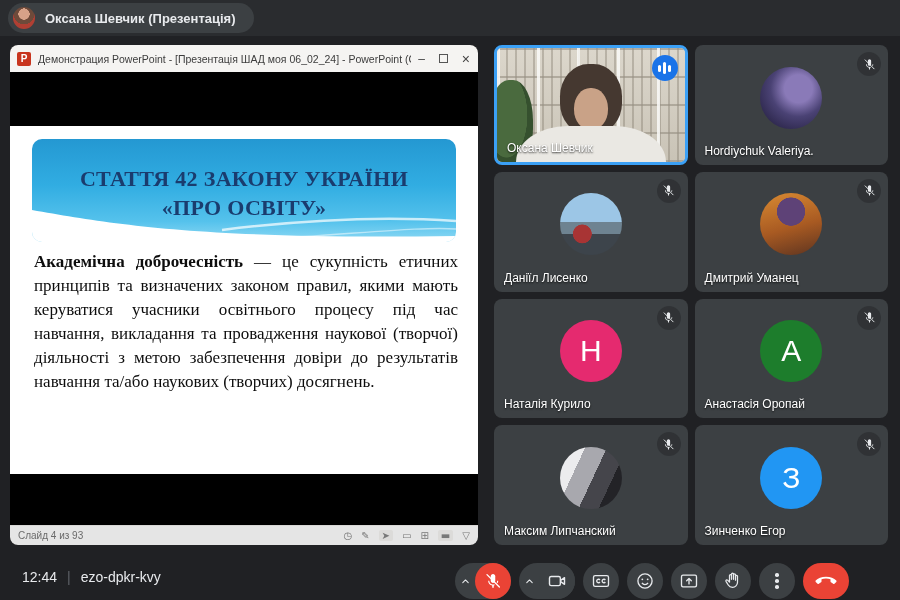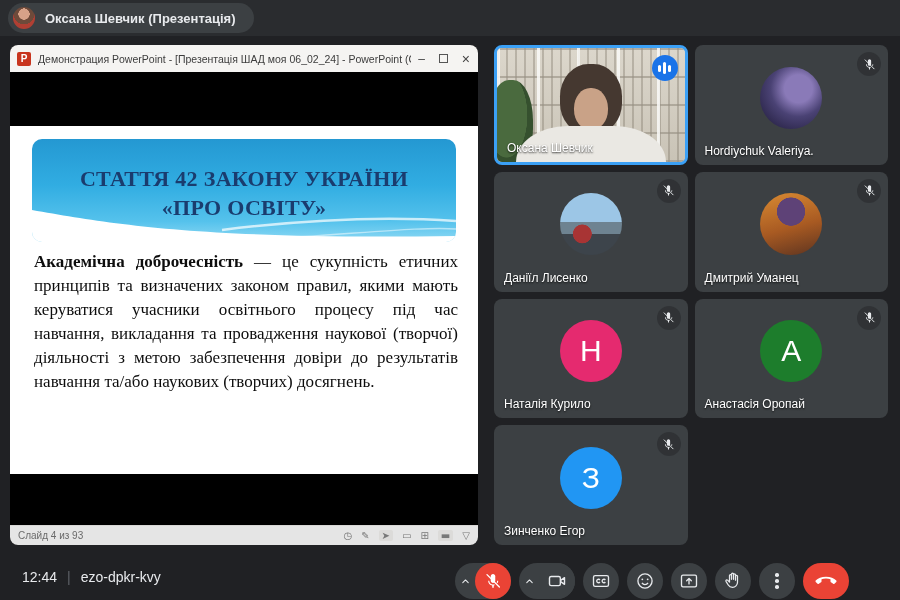--- a/index.html
+++ b/index.html
@@ -241,20 +241,33 @@
               <path d="M12 14.5c1.66 0 3-1.34 3-3V5.5c0-1.66-1.34-3-3-3s-3 1.34-3 3v6c0 1.66 1.34 3 3 3z"></path>
               <path d="M17.5 11.5c0 .9-.23 1.74-.62 2.48l1.1 1.1c.65-1.04 1.02-2.27 1.02-3.58h-1.5zM12 16.5c-2.76 0-5-2.24-5-5H5.5c0 3.25 2.39 5.94 5.5 6.42V21h2v-3.08c.58-.09 1.13-.26 1.65-.49l-1.2-1.2c-.47.17-.96.27-1.45.27z"></path>
             </g>
             <path d="M4 3.5 20.5 20" stroke="#e8eaed" stroke-width="1.8" stroke-linecap="round"></path>
           </svg>
       </span>
       <div class="avatar-circle av-green">А</div>
       <div class="pname">Анастасія Оропай</div>
     </div>
 
+    <div class="tile">
+      <span class="micoff">
+        <svg viewBox="0 0 24 24" width="13" height="13">
+            <g fill="#e8eaed">
+              <path d="M12 14.5c1.66 0 3-1.34 3-3V5.5c0-1.66-1.34-3-3-3s-3 1.34-3 3v6c0 1.66 1.34 3 3 3z"></path>
+              <path d="M17.5 11.5c0 .9-.23 1.74-.62 2.48l1.1 1.1c.65-1.04 1.02-2.27 1.02-3.58h-1.5zM12 16.5c-2.76 0-5-2.24-5-5H5.5c0 3.25 2.39 5.94 5.5 6.42V21h2v-3.08c.58-.09 1.13-.26 1.65-.49l-1.2-1.2c-.47.17-.96.27-1.45.27z"></path>
+            </g>
+            <path d="M4 3.5 20.5 20" stroke="#e8eaed" stroke-width="1.8" stroke-linecap="round"></path>
+          </svg>
+      </span>
+      <div class="avatar-circle av-lypchanskyi"></div>
+      <div class="pname">Максим Липчанский</div>
+    </div>
 
     <div class="tile">
       <span class="micoff">
         <svg viewBox="0 0 24 24" width="13" height="13">
             <g fill="#e8eaed">
               <path d="M12 14.5c1.66 0 3-1.34 3-3V5.5c0-1.66-1.34-3-3-3s-3 1.34-3 3v6c0 1.66 1.34 3 3 3z"></path>
               <path d="M17.5 11.5c0 .9-.23 1.74-.62 2.48l1.1 1.1c.65-1.04 1.02-2.27 1.02-3.58h-1.5zM12 16.5c-2.76 0-5-2.24-5-5H5.5c0 3.25 2.39 5.94 5.5 6.42V21h2v-3.08c.58-.09 1.13-.26 1.65-.49l-1.2-1.2c-.47.17-.96.27-1.45.27z"></path>
             </g>
             <path d="M4 3.5 20.5 20" stroke="#e8eaed" stroke-width="1.8" stroke-linecap="round"></path>
           </svg>

